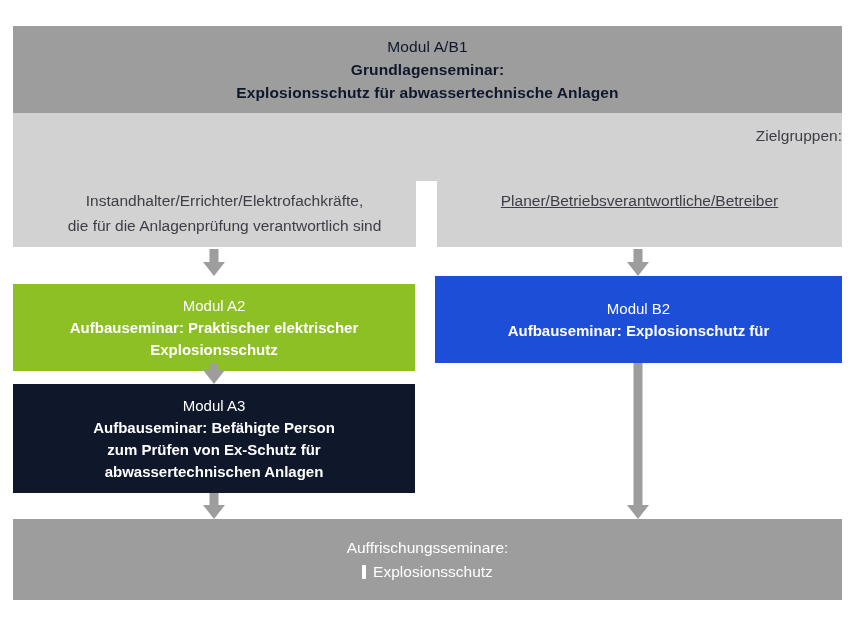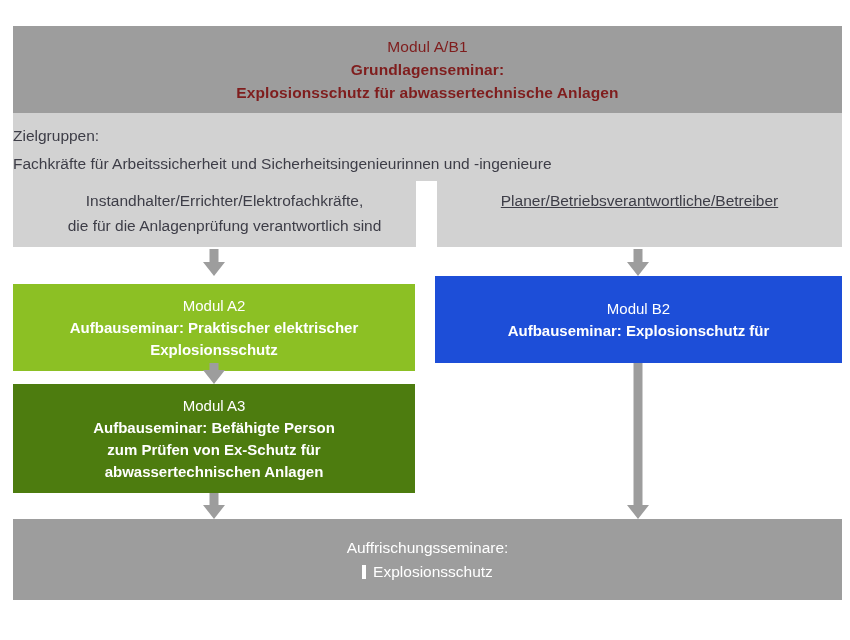--- a/index.html
+++ b/index.html
@@ -33,40 +33,40 @@
 
   .line { display: block; white-space: nowrap; }
 
   
   #box-header {
     left: 13px;
     top: 26px;
     width: 829px;
     height: 87px;
     background: #9d9d9d;
-    color: #7f1d1d;
+    color: #0f172a;
   }
   #box-header .line { font-size: 15.5px; line-height: 23px; letter-spacing: 0.1px; }
   #box-header .l1 { font-weight: 400; }
   #box-header .l2, #box-header .l3 { font-weight: bold; }
 
   
   #box-audience {
     left: 13px;
     top: 113px;
     width: 829px;
     height: 134px;
     background: #d2d2d2;
     color: #3d3d47;
     display: block;
   }
   #audience-top {
     position: absolute;
-    left: 0; right: 0; top: 9px;
-    text-align: left;
+    left: 12px; right: 0; top: 9px;
+    text-align: right;
   }
   #audience-top .line { font-size: 15.5px; line-height: 28px; font-weight: 400; }
 
   .audience-col {
     position: absolute;
     top: 75px;
     box-sizing: border-box;
     text-align: center;
     font-size: 15.5px;
     line-height: 25px;
@@ -85,21 +85,21 @@
     background: #ffffff;
   }
 
   
   #box-a2 {
     left: 13px; top: 284px; width: 402px; height: 87px;
     background: #8cc024; color: #ffffff;
   }
   #box-a3 {
     left: 13px; top: 384px; width: 402px; height: 109px;
-    background: #4d7c0f; color: #ffffff;
+    background: #0f172a; color: #ffffff;
   }
   #box-b2 {
     left: 435px; top: 276px; width: 407px; height: 87px;
     background: #1d4ed8; color: #ffffff;
   }
   #box-a2 .line, #box-a3 .line, #box-b2 .line {
     font-size: 15px; line-height: 22px;
   }
   .mod-title { font-weight: 400; }
   .mod-body  { font-weight: bold; }
@@ -163,21 +163,20 @@
   <div class="box" id="box-header">
     <span class="line l1">Modul A/B1</span>
     <span class="line l2">Grundlagenseminar:</span>
     <span class="line l3">Explosionsschutz für abwassertechnische Anlagen</span>
   </div>
 
   <div class="box" id="box-audience">
 
     <div id="audience-top">
       <span class="line">Zielgruppen:</span>
-      <span class="line">Fachkräfte für Arbeitssicherheit und Sicherheitsingenieurinnen und -ingenieure</span>
     </div>
 
     <div id="audience-gap"></div>
 
     <div class="audience-col" id="audience-left">
       <span class="line">Instandhalter/Errichter/Elektrofachkräfte,</span>
       <span class="line">die für die Anlagenprüfung verantwortlich sind</span>
     </div>
 
     <div class="audience-col" id="audience-right">

